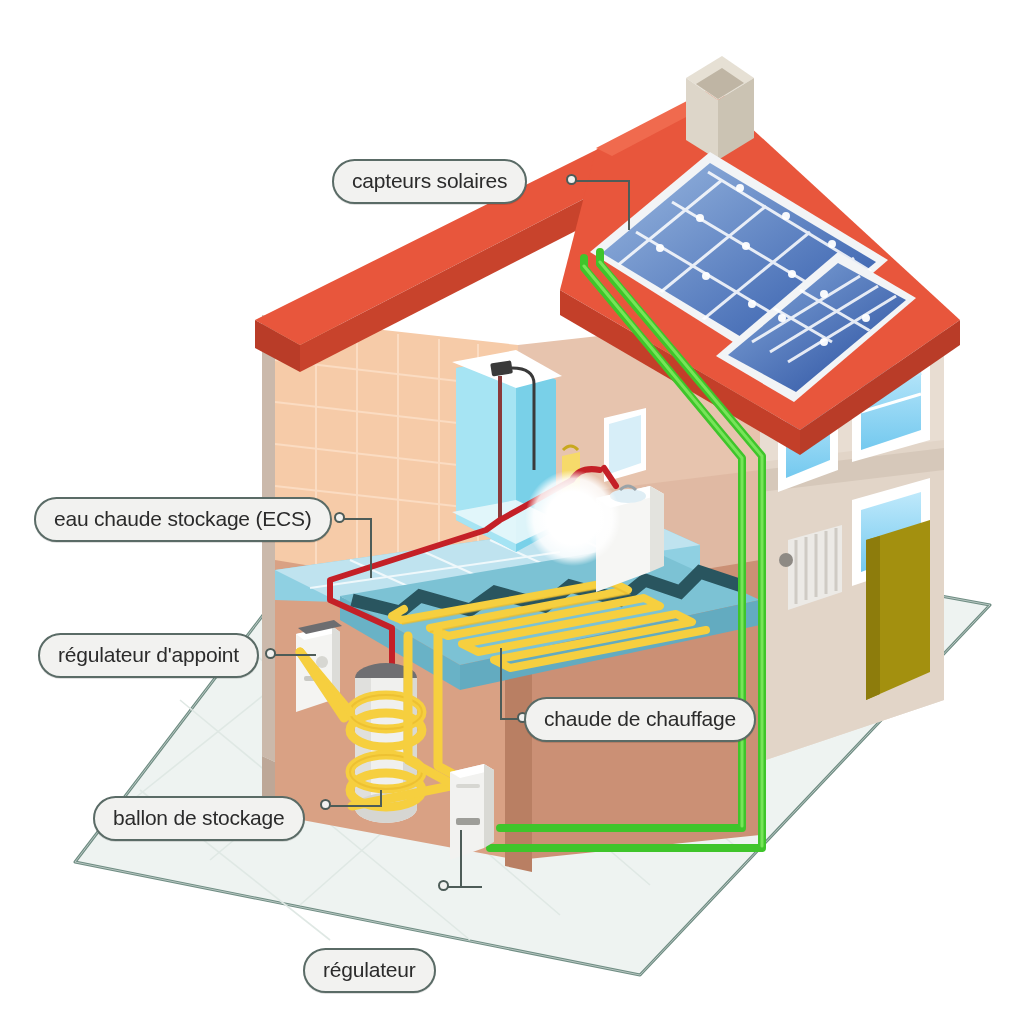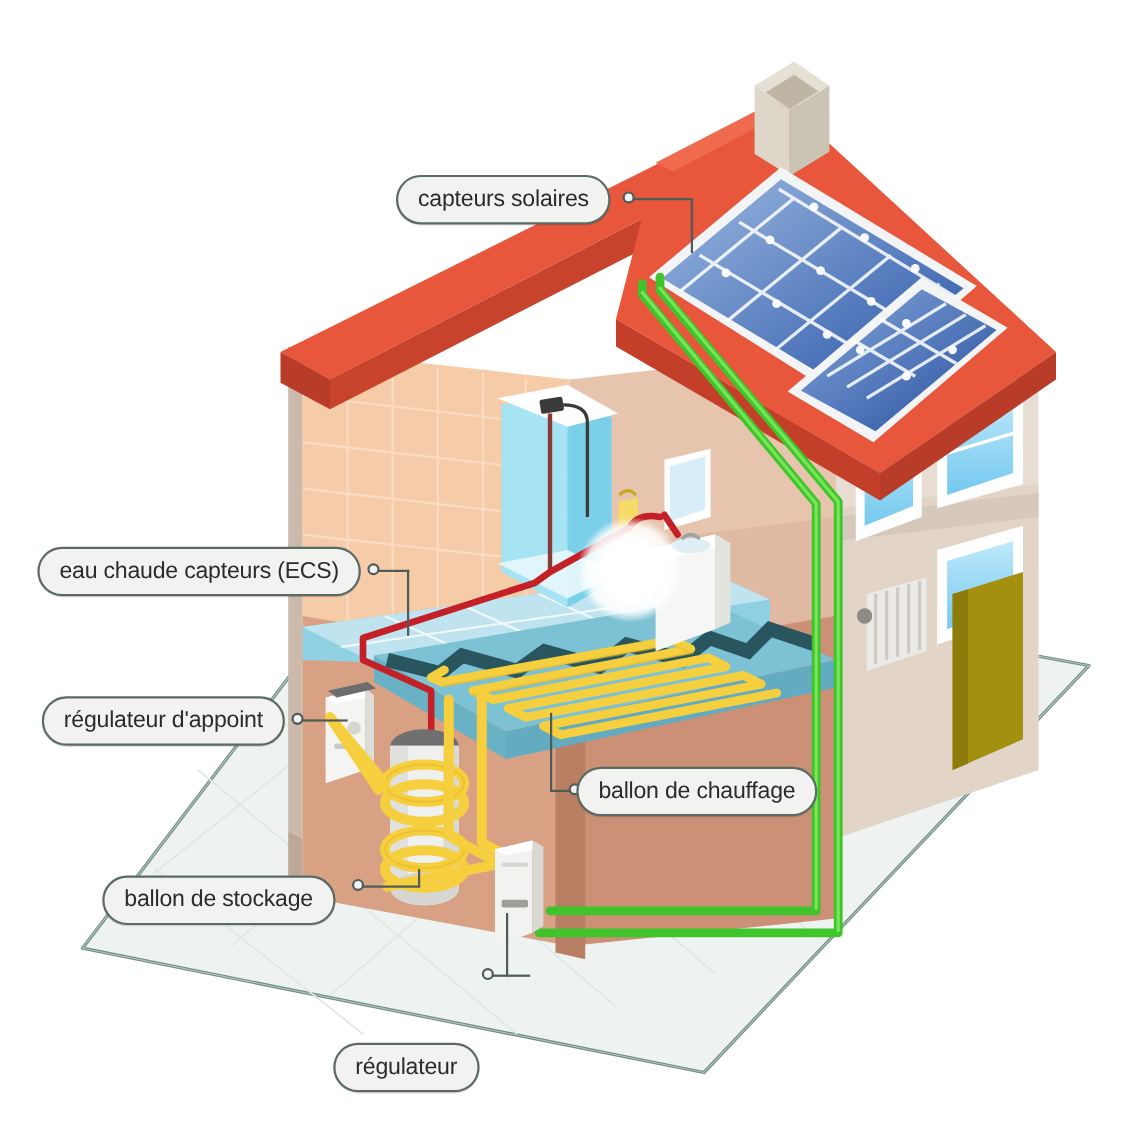--- a/index.html
+++ b/index.html
@@ -331,29 +331,29 @@
       <rect x="456" y="818" width="24" height="7" rx="2" fill="#9e9e99"></rect>
       <rect x="456" y="784" width="24" height="4" rx="2" fill="#cfcfca" opacity=".8"></rect>
     </g>
 
     <circle cx="573" cy="518" r="48" fill="url(#gGlow)"></circle>
   </svg>
 
   <div class="lead h" style="left:576px;top:180px;width:54px;"></div>
   <div class="lead v" style="left:628px;top:180px;height:50px;"></div>
   <div class="dot" style="left:566px;top:174px;"></div>
-  <div class="callout" style="left:360px;top:159px;align-items:flex-end;">
+  <div class="callout" style="left:332px;top:159px;align-items:flex-end;">
     <span>capteurs solaires</span>
   </div>
 
   <div class="lead h" style="left:344px;top:518px;width:28px;"></div>
   <div class="lead v" style="left:370px;top:518px;height:60px;"></div>
   <div class="dot" style="left:334px;top:512px;"></div>
   <div class="callout" style="left:34px;top:497px;">
-    <span>eau chaude capteurs (ECS)</span>
+    <span>eau chaude stockage (ECS)</span>
   </div>
 
   <div class="lead h" style="left:274px;top:654px;width:42px;"></div>
   <div class="dot" style="left:265px;top:648px;"></div>
   <div class="callout" style="left:38px;top:633px;">
     <span>régulateur d'appoint</span>
   </div>
 
   <div class="lead h" style="left:330px;top:805px;width:52px;"></div>
   <div class="lead v" style="left:380px;top:790px;height:16px;"></div>
@@ -366,16 +366,16 @@
   <div class="lead v" style="left:460px;top:830px;height:58px;"></div>
   <div class="dot" style="left:438px;top:880px;"></div>
   <div class="callout" style="left:303px;top:908px;margin-top:40px;">
     <span>régulateur</span>
   </div>
 
   <div class="lead h" style="left:500px;top:718px;width:22px;"></div>
   <div class="lead v" style="left:500px;top:648px;height:72px;"></div>
   <div class="dot" style="left:517px;top:712px;"></div>
   <div class="callout" style="left:524px;top:697px;">
-    <span>ballon de chauffage</span>
+    <span>chaude de chauffage</span>
   </div>
 
 </div>
 
 </body></html>

